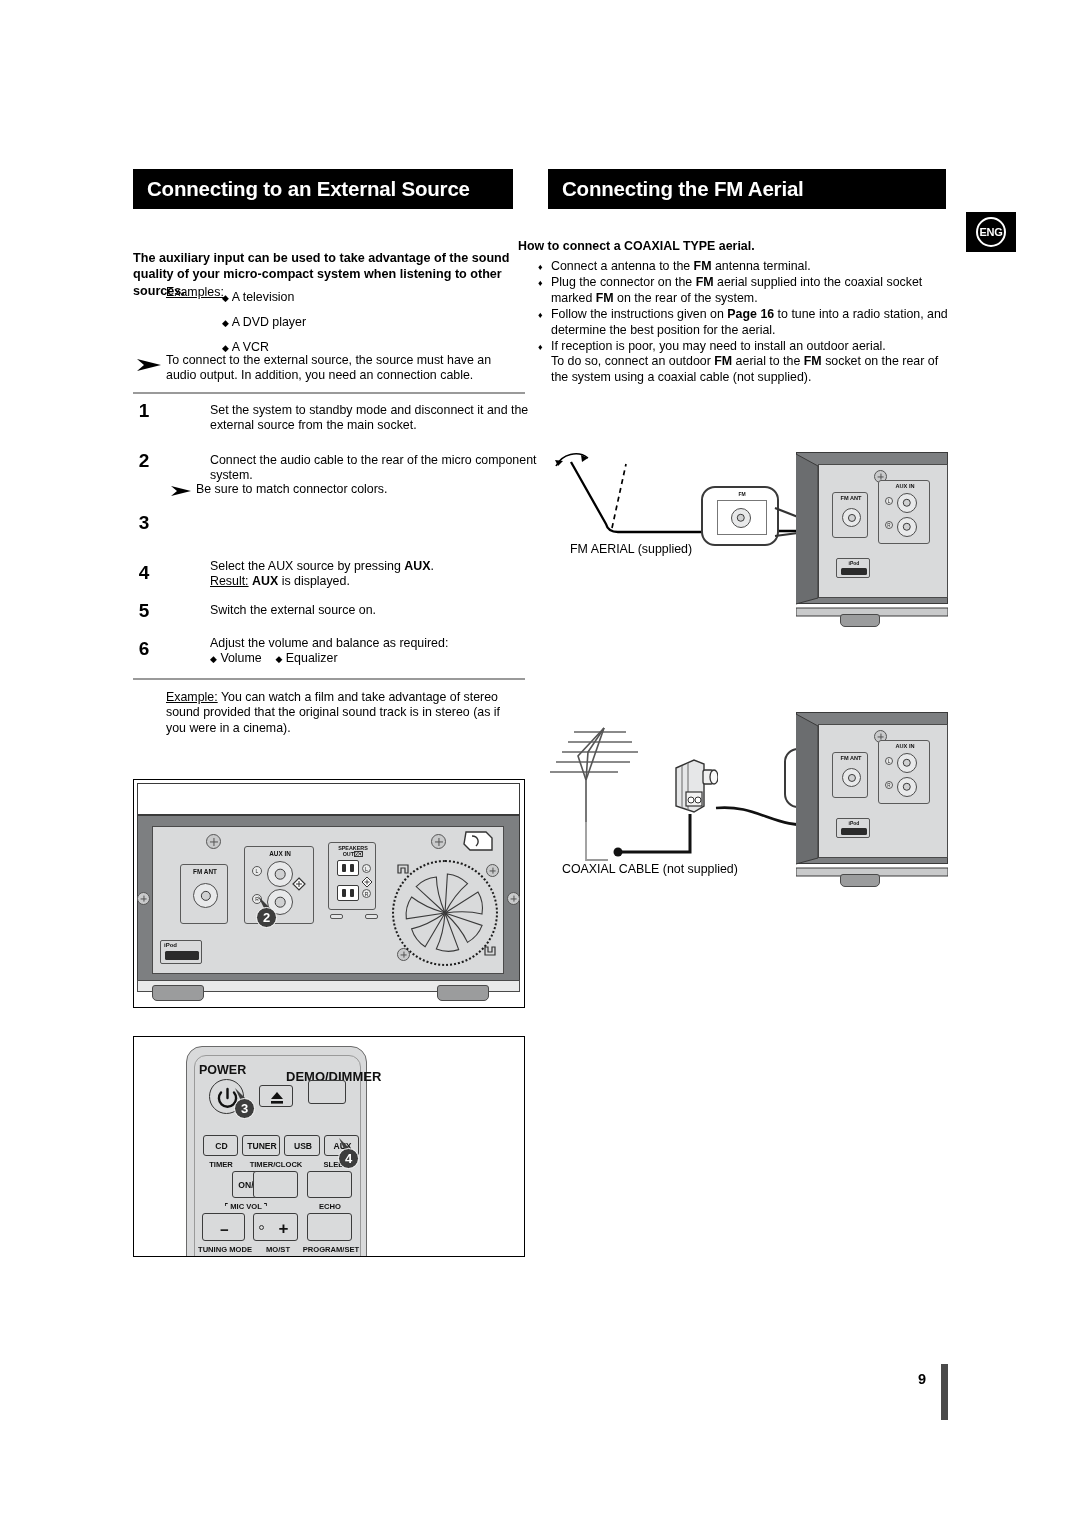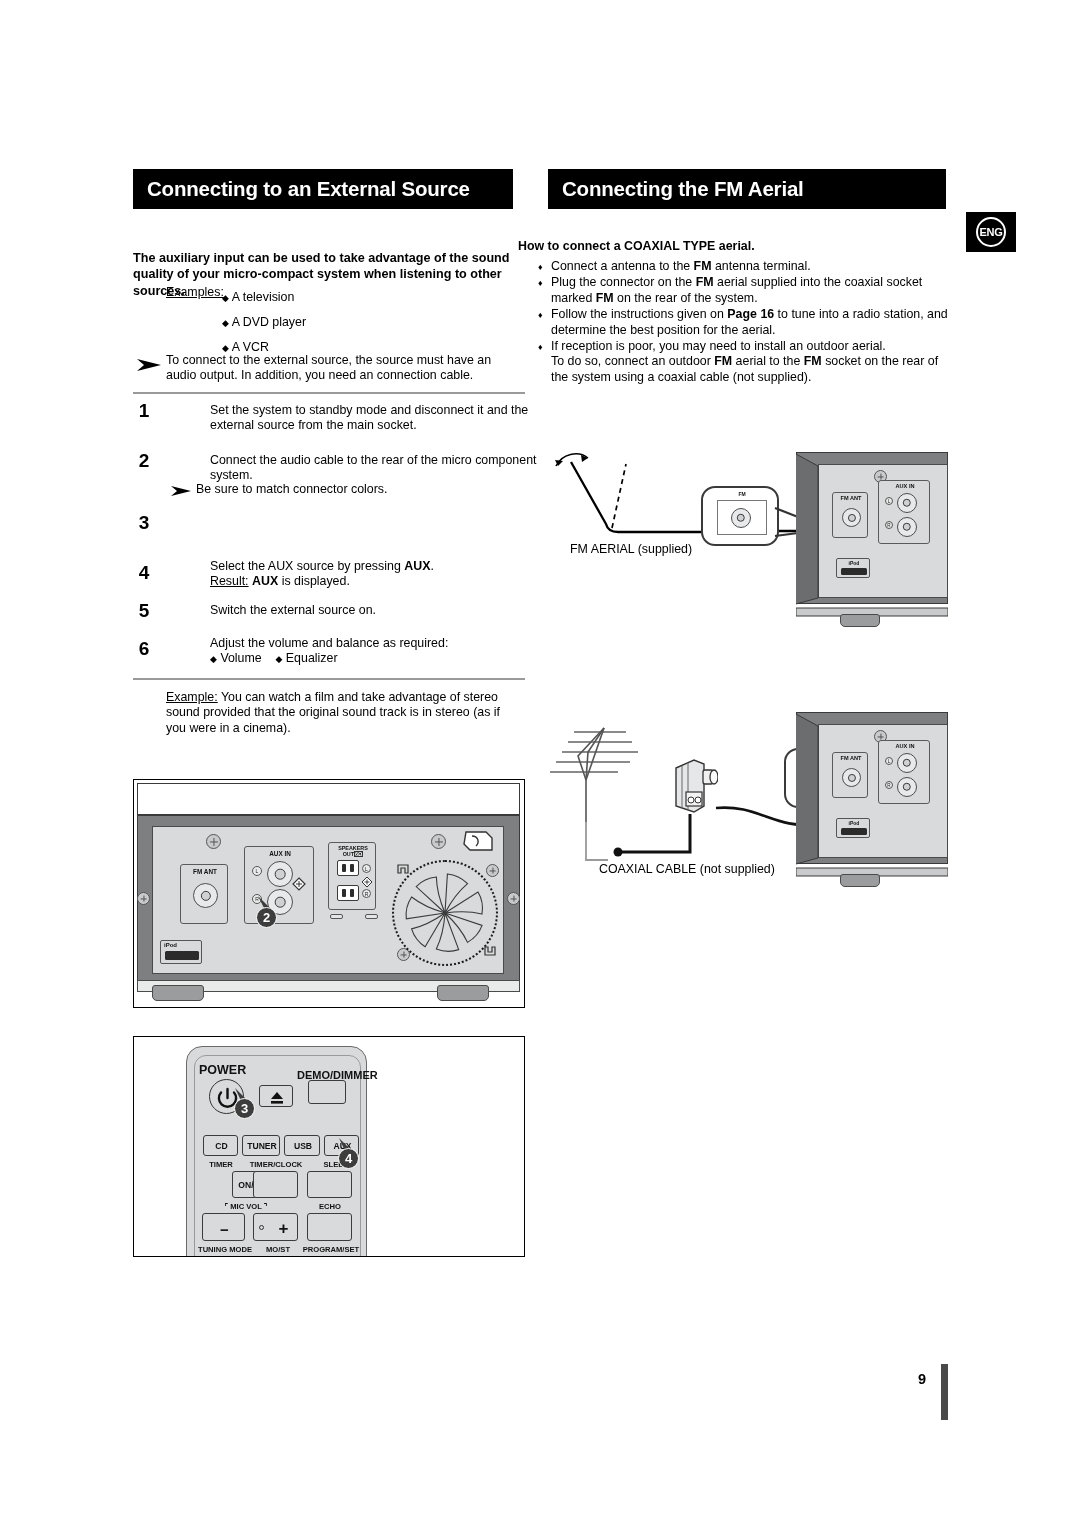--- a/index.html
+++ b/index.html
@@ -328,21 +328,21 @@
         <path d="M12 10 L12 52" stroke="#666" stroke-width="1"></path>
         <path d="M18 7 L18 54" stroke="#666" stroke-width="1"></path>
         <rect x="16" y="36" width="16" height="14" fill="#f2f2f2" stroke="#333" stroke-width="1.2"></rect>
         <circle cx="21" cy="44" r="3" fill="#fff" stroke="#333" stroke-width="1"></circle>
         <circle cx="28" cy="44" r="3" fill="#fff" stroke="#333" stroke-width="1"></circle>
         <rect x="33" y="14" width="10" height="14" rx="2" fill="#f0f0f0" stroke="#333" stroke-width="1.3"></rect>
         <ellipse cx="44" cy="21" rx="4" ry="7" fill="#fafafa" stroke="#333" stroke-width="1.3"></ellipse>
       </svg>
     </div>
 
-    <div class="fig-label" style="left:14px; top:162px;margin-left:37px;">COAXIAL CABLE (not supplied)</div>
+    <div class="fig-label" style="left:14px; top:162px;">COAXIAL CABLE (not supplied)</div>
 
     
     <div class="zoom-bubble" style="left:236px; top:48px; width:78px; height:60px;">
       <div class="zoom-inner" style="left:14px; top:12px; width:50px; height:35px;"></div>
       <div class="jack-label" style="left:0; top:3px; width:78px; font-size:5px;">FM</div>
       <div class="rca" style="left:28px; top:20px; width:20px; height:20px;">
           <span class="rca-pin"></span>
         </div>
     </div>
     <svg style="position:absolute; left:308px; top:62px;" width="70" height="44" viewBox="0 0 70 44">
@@ -493,21 +493,21 @@
         </svg>
       </div>
 
       <div class="rbtn" style="left:72px; top:38px; width:34px; height:22px;">
         <svg width="34" height="22" viewBox="0 0 34 22">
           <path d="M17 6 L23 13 L11 13 Z" fill="#111"></path>
           <rect x="11" y="15" width="12" height="2.6" fill="#111"></rect>
         </svg>
       </div>
 
-      <div class="rlabel" style="left:110px; top:22px; width:64px; font-size:11px;text-align:right;">DEMO/DIMMER</div>
+      <div class="rlabel" style="left:99px; top:22px; width:64px; font-size:13px;text-align:right;">DEMO/DIMMER</div>
       <div class="rbtn" style="left:121px; top:33px; width:38px; height:24px;"></div>
 
       <div class="rbtn" style="left:16px; top:88px; width:35px; height:21px;">
         <div class="rbtn-txt" style="left:0; top:5px; width:35px;">CD</div>
       </div>
       <div class="rbtn" style="left:55px; top:88px; width:38px; height:21px;">
         <div class="rbtn-txt" style="left:0; top:5px; width:38px;">TUNER</div>
       </div>
       <div class="rbtn" style="left:97px; top:88px; width:36px; height:21px;">
         <div class="rbtn-txt" style="left:0; top:5px; width:36px;">USB</div>

